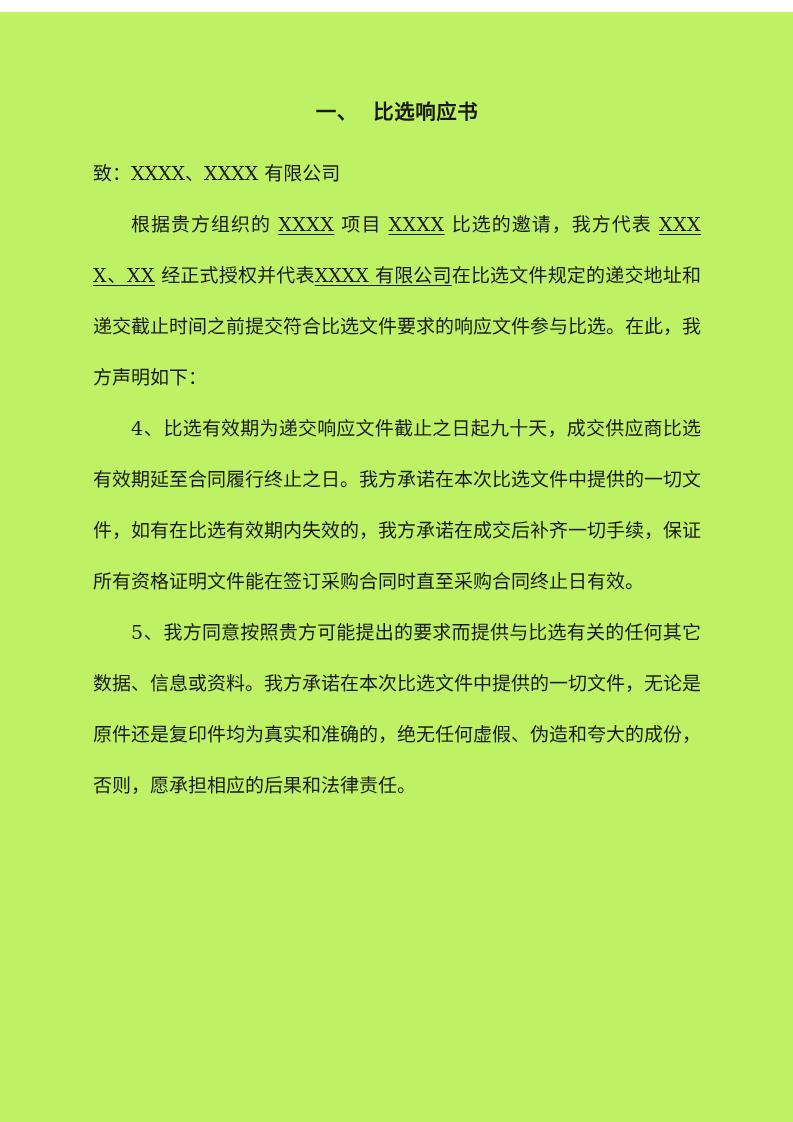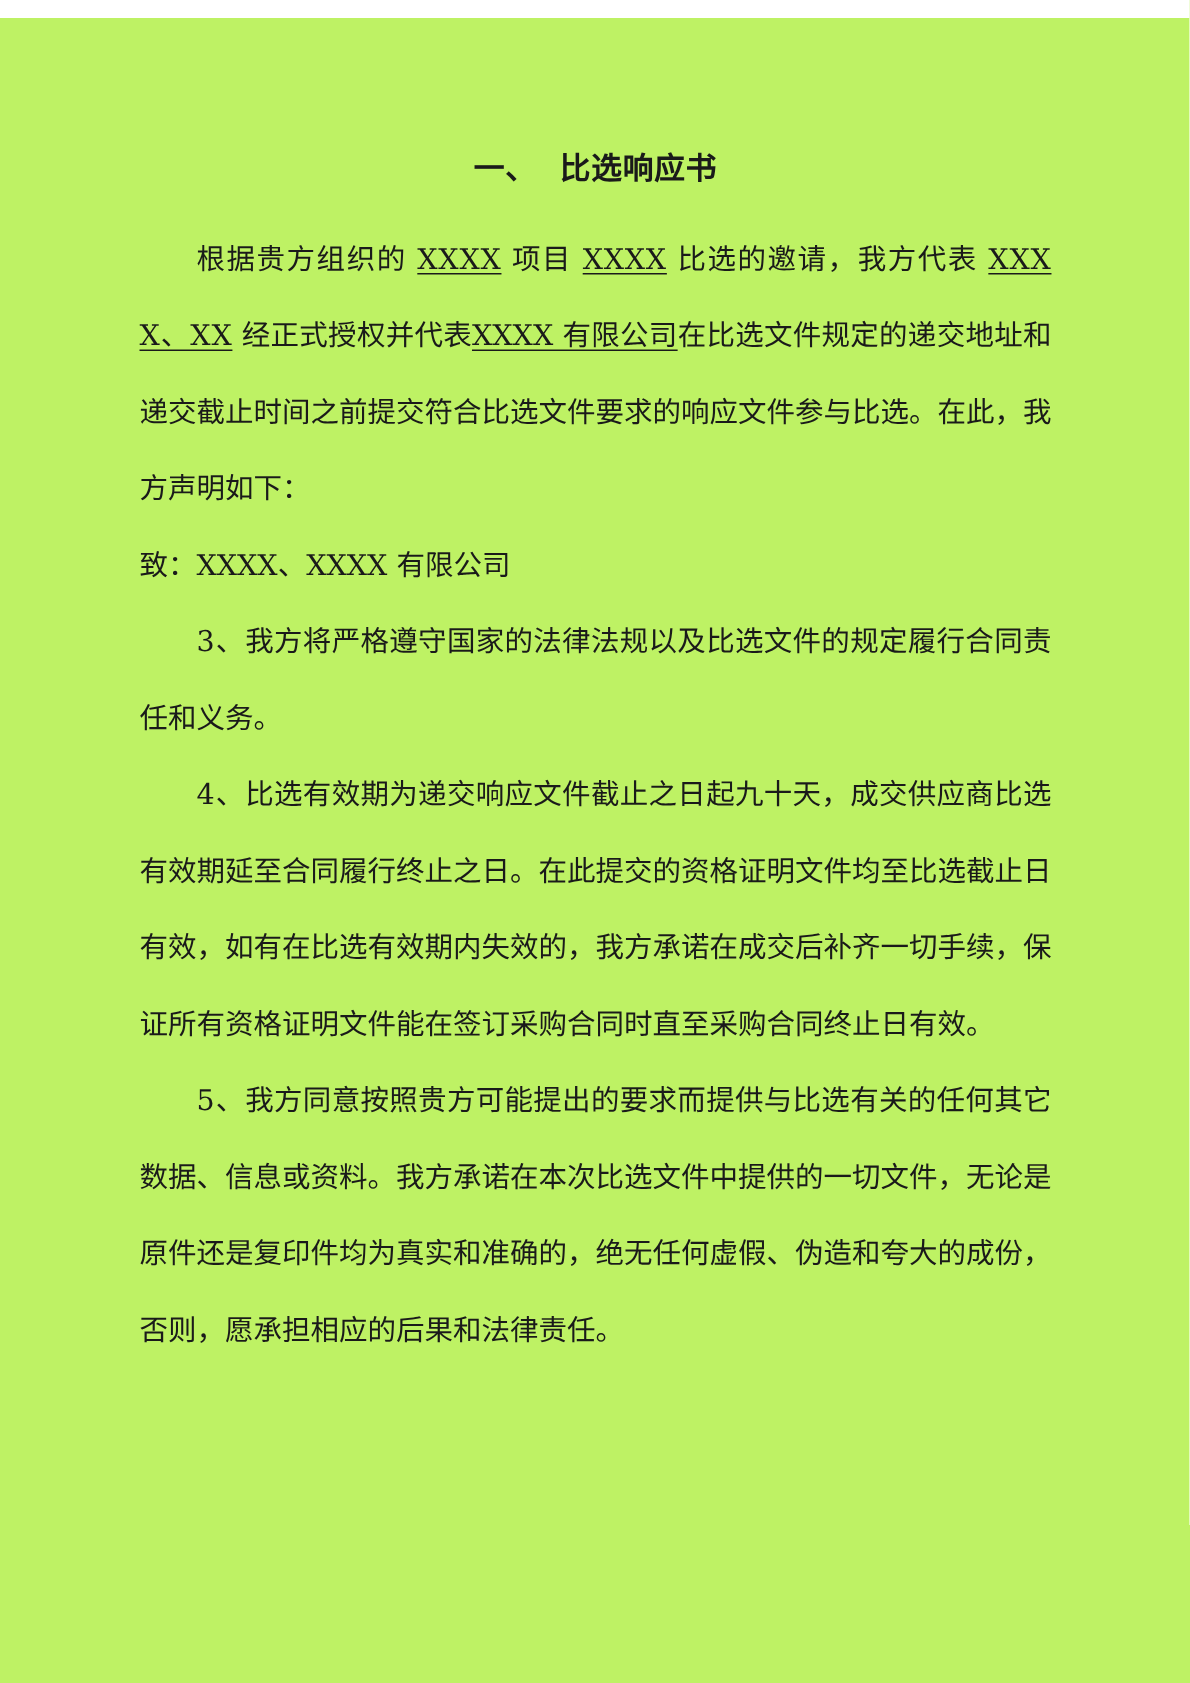--- a/index.html
+++ b/index.html
@@ -68,26 +68,25 @@
   }
 </style>
 </head>
 <body>
 
 <div class="page">
   <div class="content">
 
     <h1 class="doc-title">一、  比选响应书</h1>
 
+    <p class="para noindent">致：XXXX、XXXX 有限公司</p>
+
     <p class="para indent"><span>根据贵方组织的 </span><span class="u lat">XXXX</span><span> 项目 </span><span class="u lat">XXXX</span><span> 比选的邀请，我方代表 </span><span class="u lat">XXXX、XX</span><span> 经正式授权并代表</span><span class="u">XXXX 有限公司</span><span>在比选文件规定的递交地址和递交截止时间之前提交符合比选文件要求的响应文件参与比选。在此，我方声明如下：</span></p>
-
-    <p class="para noindent">致：XXXX、XXXX 有限公司</p>
 
 
 
-    <p class="para indent"><span class="lat">3、</span><span>我方将严格遵守国家的法律法规以及比选文件的规定履行合同责任和义务。</span></p>
 
-    <p class="para indent"><span class="lat">4、</span><span>比选有效期为递交响应文件截止之日起九十天，成交供应商比选有效期延至合同履行终止之日。在此提交的资格证明文件均至比选截止日有效，如有在比选有效期内失效的，我方承诺在成交后补齐一切手续，保证所有资格证明文件能在签订采购合同时直至采购合同终止日有效。</span></p>
+    <p class="para indent"><span class="lat">4、</span><span>比选有效期为递交响应文件截止之日起九十天，成交供应商比选有效期延至合同履行终止之日。我方承诺在本次比选文件中提供的一切文件，如有在比选有效期内失效的，我方承诺在成交后补齐一切手续，保证所有资格证明文件能在签订采购合同时直至采购合同终止日有效。</span></p>
 
     <p class="para indent"><span class="lat">5、</span><span>我方同意按照贵方可能提出的要求而提供与比选有关的任何其它数据、信息或资料。我方承诺在本次比选文件中提供的一切文件，无论是原件还是复印件均为真实和准确的，绝无任何虚假、伪造和夸大的成份，否则，愿承担相应的后果和法律责任。</span></p>
 
   </div>
 </div>
 
 </body></html>

